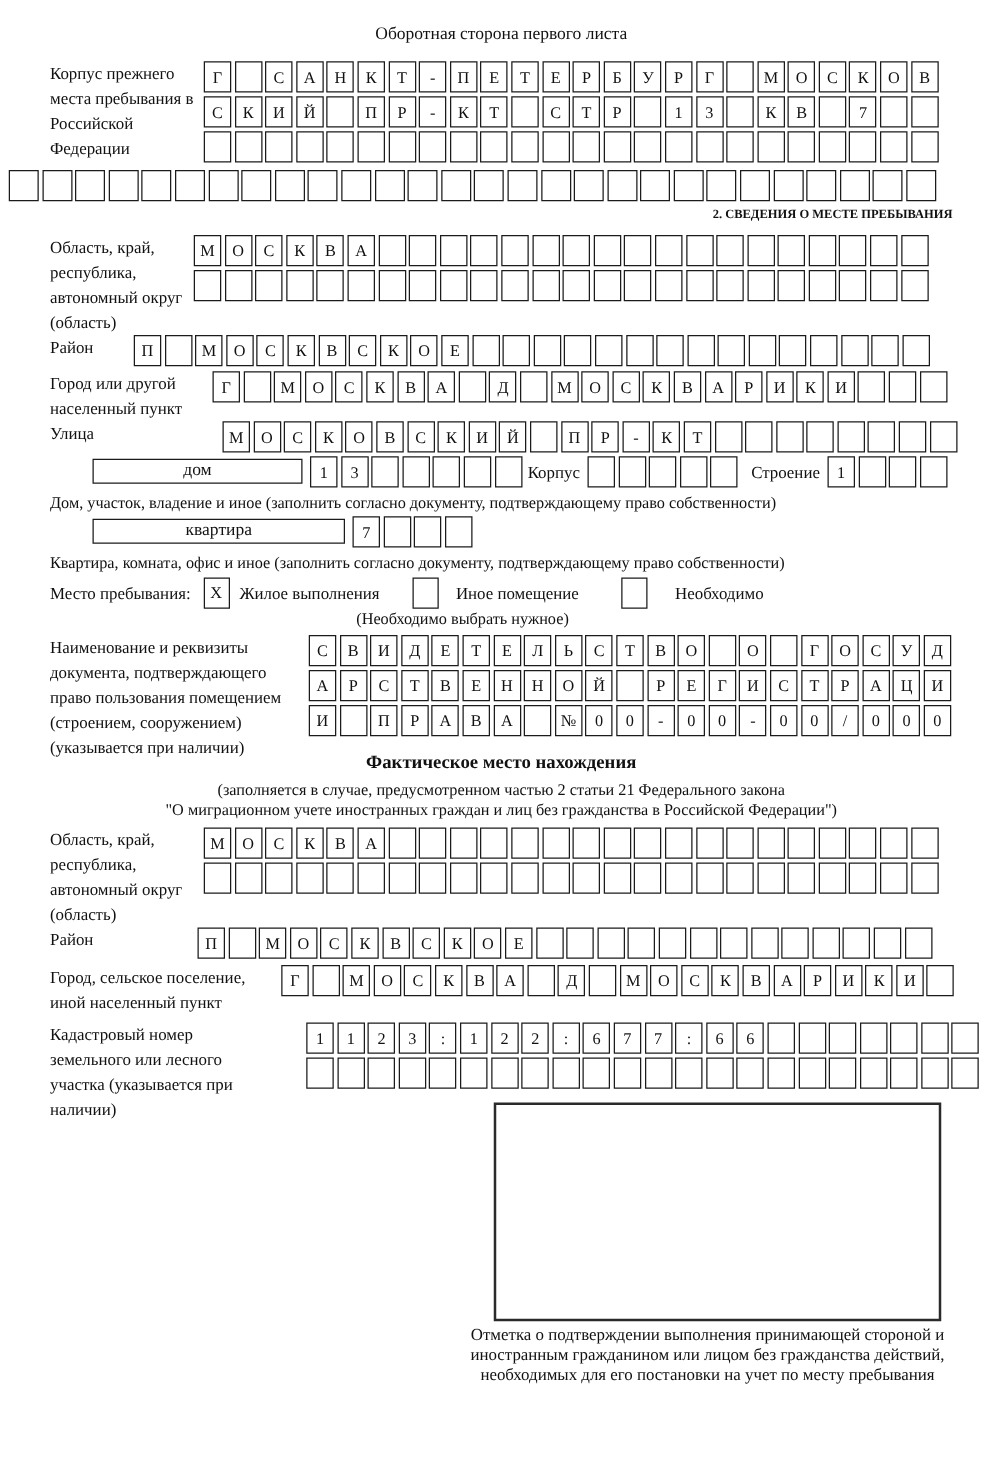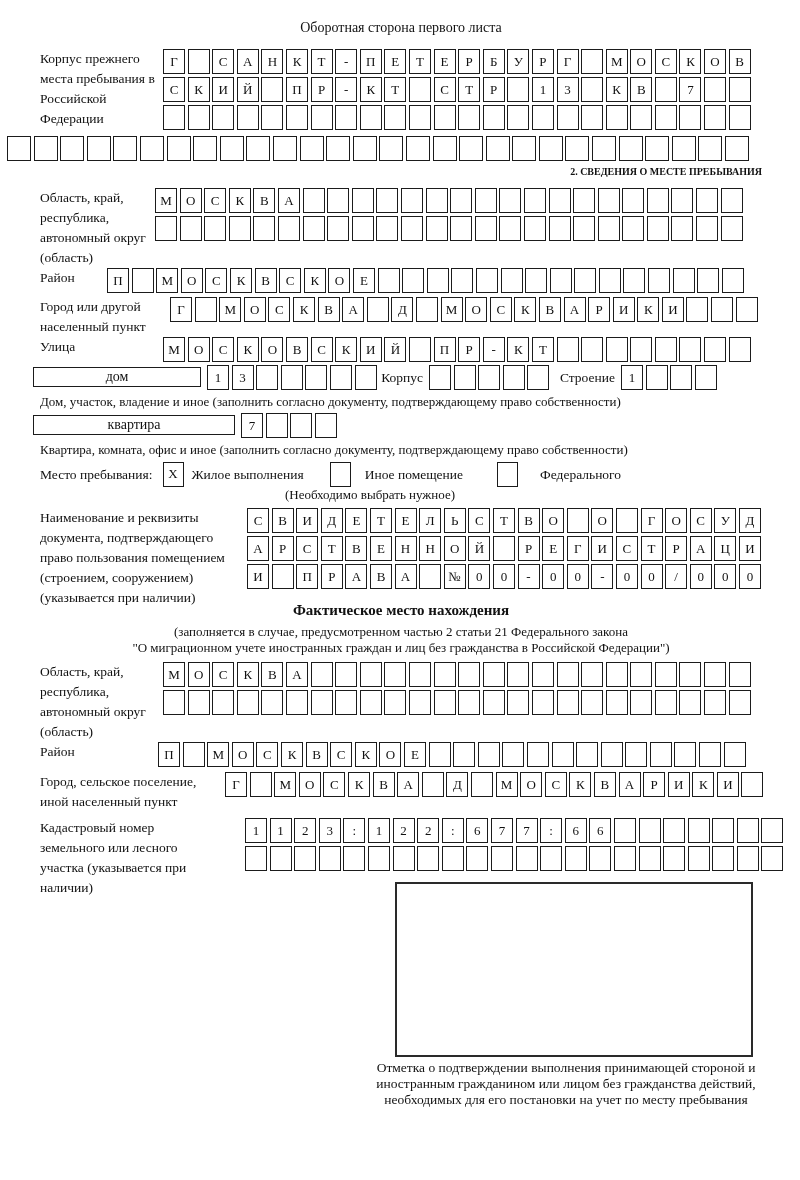--- a/index.html
+++ b/index.html
@@ -24,25 +24,25 @@
   .caption.center{text-align:center;}
 
   .section-title{font-size:10px;font-weight:bold;text-align:right;margin:5px 0 3px;height:19px;}
 
   .oblast-block{height:80px;}
   .lbl-oblast{width:115px;}
   .raion-row{height:25px;margin-bottom:4px;}
   .lbl-raion{width:67px;}
   .gorod-block{height:40px;}
   .lbl-gorod2{width:130px;}
-  .ulitsa-row{height:21px;margin-bottom:4px;}
+  .ulitsa-row{height:21px;margin-bottom:4px;gap:15px;}
   .lbl-ulitsa{width:123px;}
 
   .dom-row{height:30px;margin-bottom:2px;align-items:center;margin-left:-7px;}
-  .bigbox{box-sizing:border-box;flex:none;border:1.8px solid #1b1b1b;height:20px;display:flex;align-items:center;justify-content:center;font-size:14px;}
+  .bigbox{box-sizing:border-box;flex:none;border:1.8px solid #1b1b1b;height:20px;display:flex;align-items:center;justify-content:center;font-size:14px;margin-left:41px;}
   .dom-box{width:168px;margin-right:6px;}
   .inline-lbl{flex:none;font-size:13.5px;line-height:25px;}
   .kv-row{height:30px;margin-bottom:2px;align-items:center;margin-left:-7px;}
   .kv-box{width:202px;margin-right:6px;}
 
   .mesto-row{height:26px;margin-top:3px;align-items:center;}
   .mesto-row .lbl{line-height:25px;}
   .checkbox{box-sizing:border-box;flex:none;width:21px;height:25px;border:1.6px solid #1b1b1b;display:flex;align-items:center;justify-content:center;font-size:13px;}
   .mesto-note{font-size:13px;height:17px;margin-left:245px;}
 
@@ -378,21 +378,21 @@
   </div>
   <div class="caption">Квартира, комната, офис и иное (заполнить согласно документу, подтверждающему право собственности)</div>
 
   <div class="row mesto-row">
     <div class="lbl">Место пребывания:</div>
     <div class="checkbox" style="margin:0 8px 0 10px;">X</div>
     <div class="lbl">Жилое выполнения</div>
     <div class="checkbox" style="margin:0 14px 0 26px;"></div>
     <div class="lbl">Иное помещение</div>
     <div class="checkbox" style="margin:0 22px 0 34px;"></div>
-    <div class="lbl">Федерального</div>
+    <div class="lbl">Необходимо</div>
   </div>
   <div class="mesto-note">(Необходимо выбрать нужное)</div>
 
   <div class="row doc-block">
     <div class="lbl lbl-doc">Наименование и реквизиты документа, подтверждающего право пользования помещением (строением, сооружением) (указывается при наличии)</div>
     <div class="cellrows">
       <div class="cells">
           <div class="cell">С</div>
           <div class="cell">В</div>
           <div class="cell">И</div>

